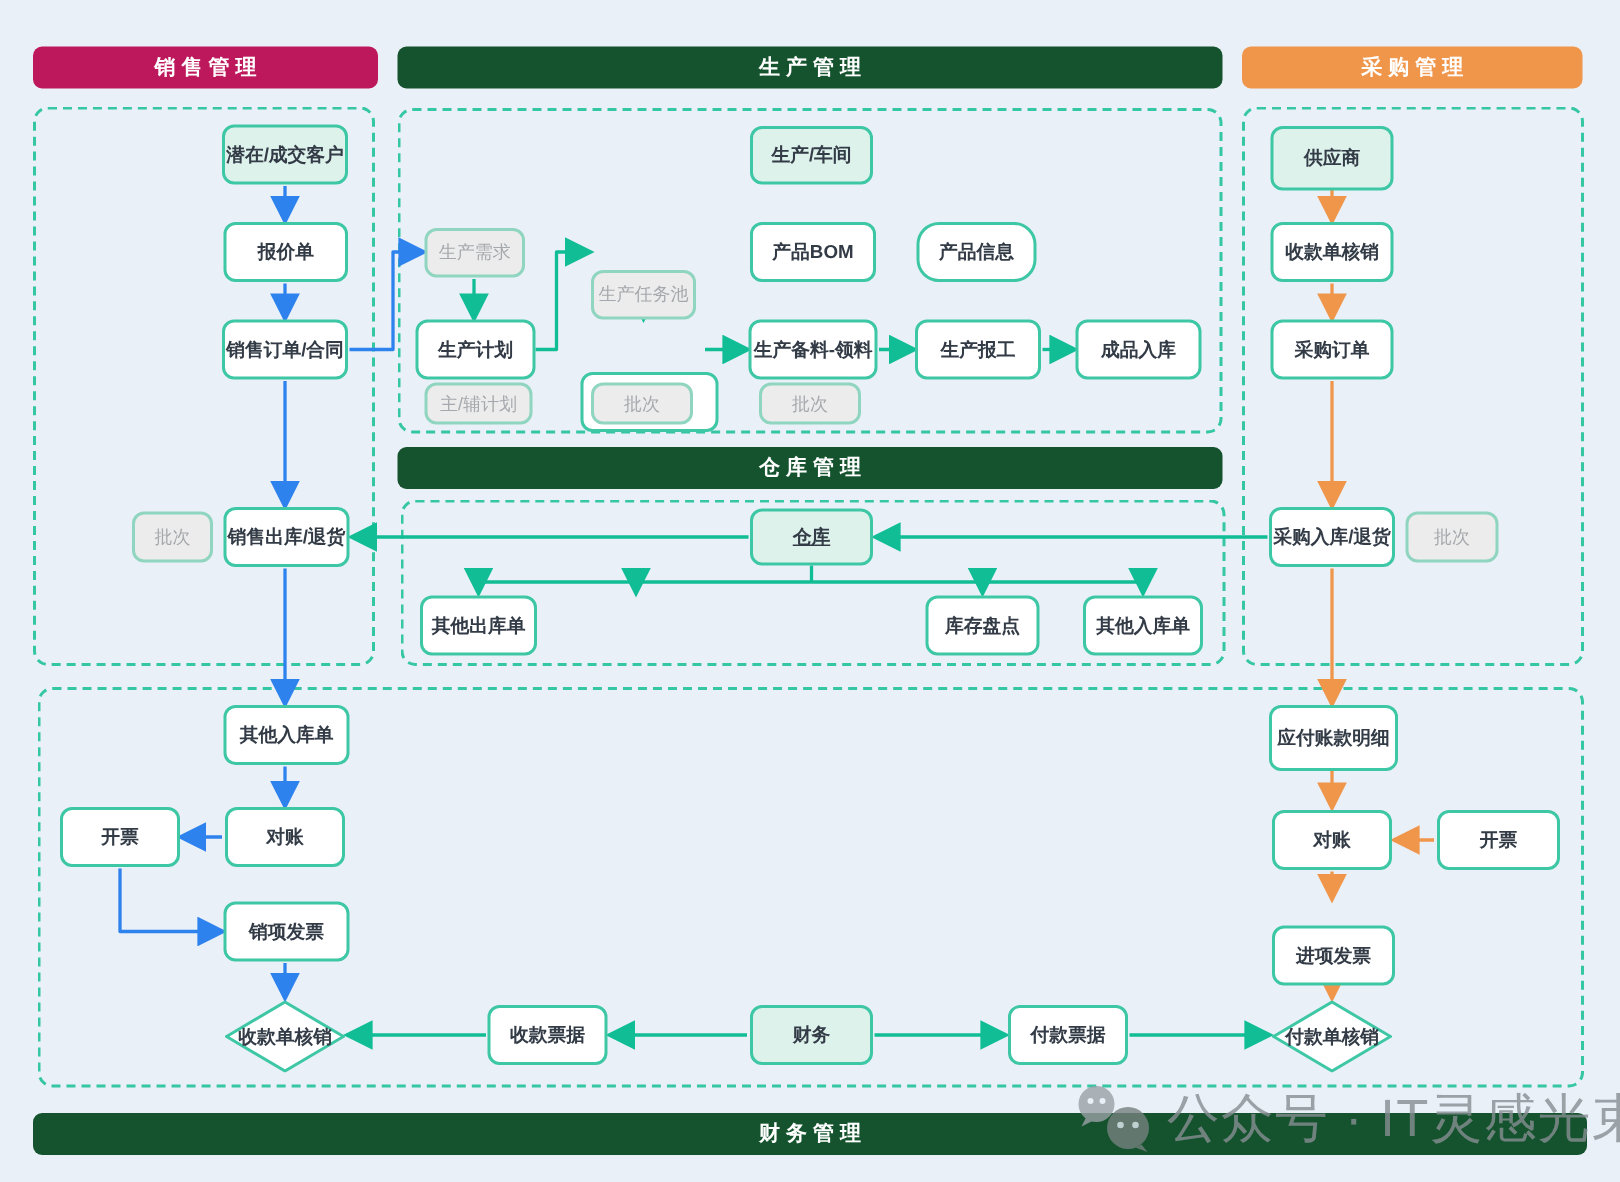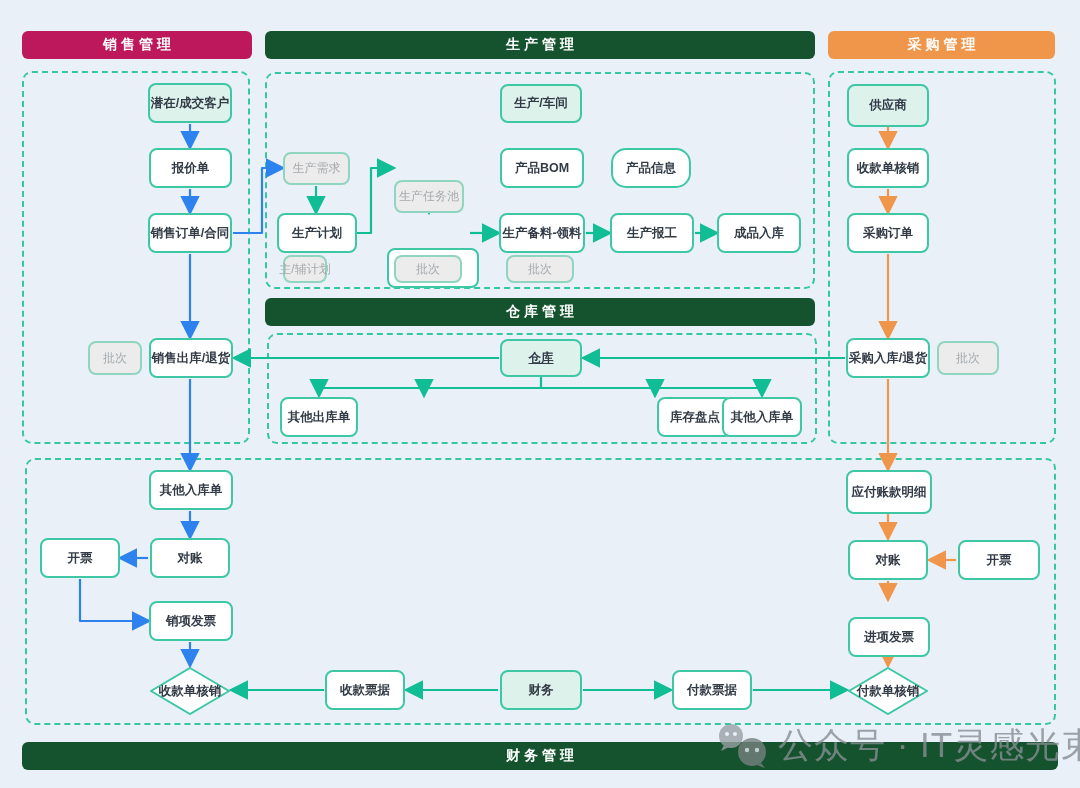--- a/index.html
+++ b/index.html
@@ -149,27 +149,27 @@
   <div class="node teal" style="left:500px;top:84px;width:82px;height:39px;">生产/车间</div>
   <div class="node gray" style="left:283px;top:152px;width:67px;height:33px;">生产需求</div>
   <div class="node gray" style="left:394px;top:152px;width:70px;height:33px;margin-top:28px;">生产任务池</div>
   <div class="node" style="left:500px;top:148px;width:84px;height:40px;">产品BOM</div>
   <div class="node" style="left:611px;top:148px;width:80px;height:40px;border-radius:15px;">产品信息</div>
   <div class="node" style="left:277px;top:213px;width:80px;height:40px;">生产计划</div>
   <div class="node" style="left:387px;top:213px;width:92px;height:40px;margin-top:35px;">生产工单</div>
   <div class="node" style="left:499px;top:213px;width:86px;height:40px;">生产备料-领料</div>
   <div class="node" style="left:610px;top:213px;width:84px;height:40px;">生产报工</div>
   <div class="node" style="left:717px;top:213px;width:84px;height:40px;">成品入库</div>
-  <div class="node gray" style="left:283px;top:255px;width:44px;height:28px;">主/辅计划</div>
+  <div class="node gray" style="left:283px;top:255px;width:72px;height:28px;">主/辅计划</div>
   <div class="node gray" style="left:394px;top:255px;width:68px;height:28px;">批次</div>
   <div class="node gray" style="left:506px;top:255px;width:68px;height:28px;">批次</div>
 
   <div class="node teal" style="left:500px;top:339px;width:82px;height:38px;text-decoration:underline;">仓库</div>
   <div class="node" style="left:280px;top:397px;width:78px;height:40px;">其他出库单</div>
-  <div class="node" style="left:617px;top:397px;width:76px;height:40px;margin-left:40px;">库存盘点</div>
+  <div class="node" style="left:617px;top:397px;width:76px;height:40px;">库存盘点</div>
   <div class="node" style="left:722px;top:397px;width:80px;height:40px;">其他入库单</div>
 
   <div class="node teal" style="left:847px;top:84px;width:82px;height:43px;">供应商</div>
   <div class="node" style="left:847px;top:148px;width:82px;height:40px;">收款单核销</div>
   <div class="node" style="left:847px;top:213px;width:82px;height:40px;">采购订单</div>
   <div class="node" style="left:846px;top:338px;width:84px;height:40px;">采购入库/退货</div>
   <div class="node gray" style="left:937px;top:341px;width:62px;height:34px;">批次</div>
 
   <div class="node" style="left:149px;top:470px;width:84px;height:40px;">其他入库单</div>
   <div class="node" style="left:40px;top:538px;width:80px;height:40px;">开票</div>

